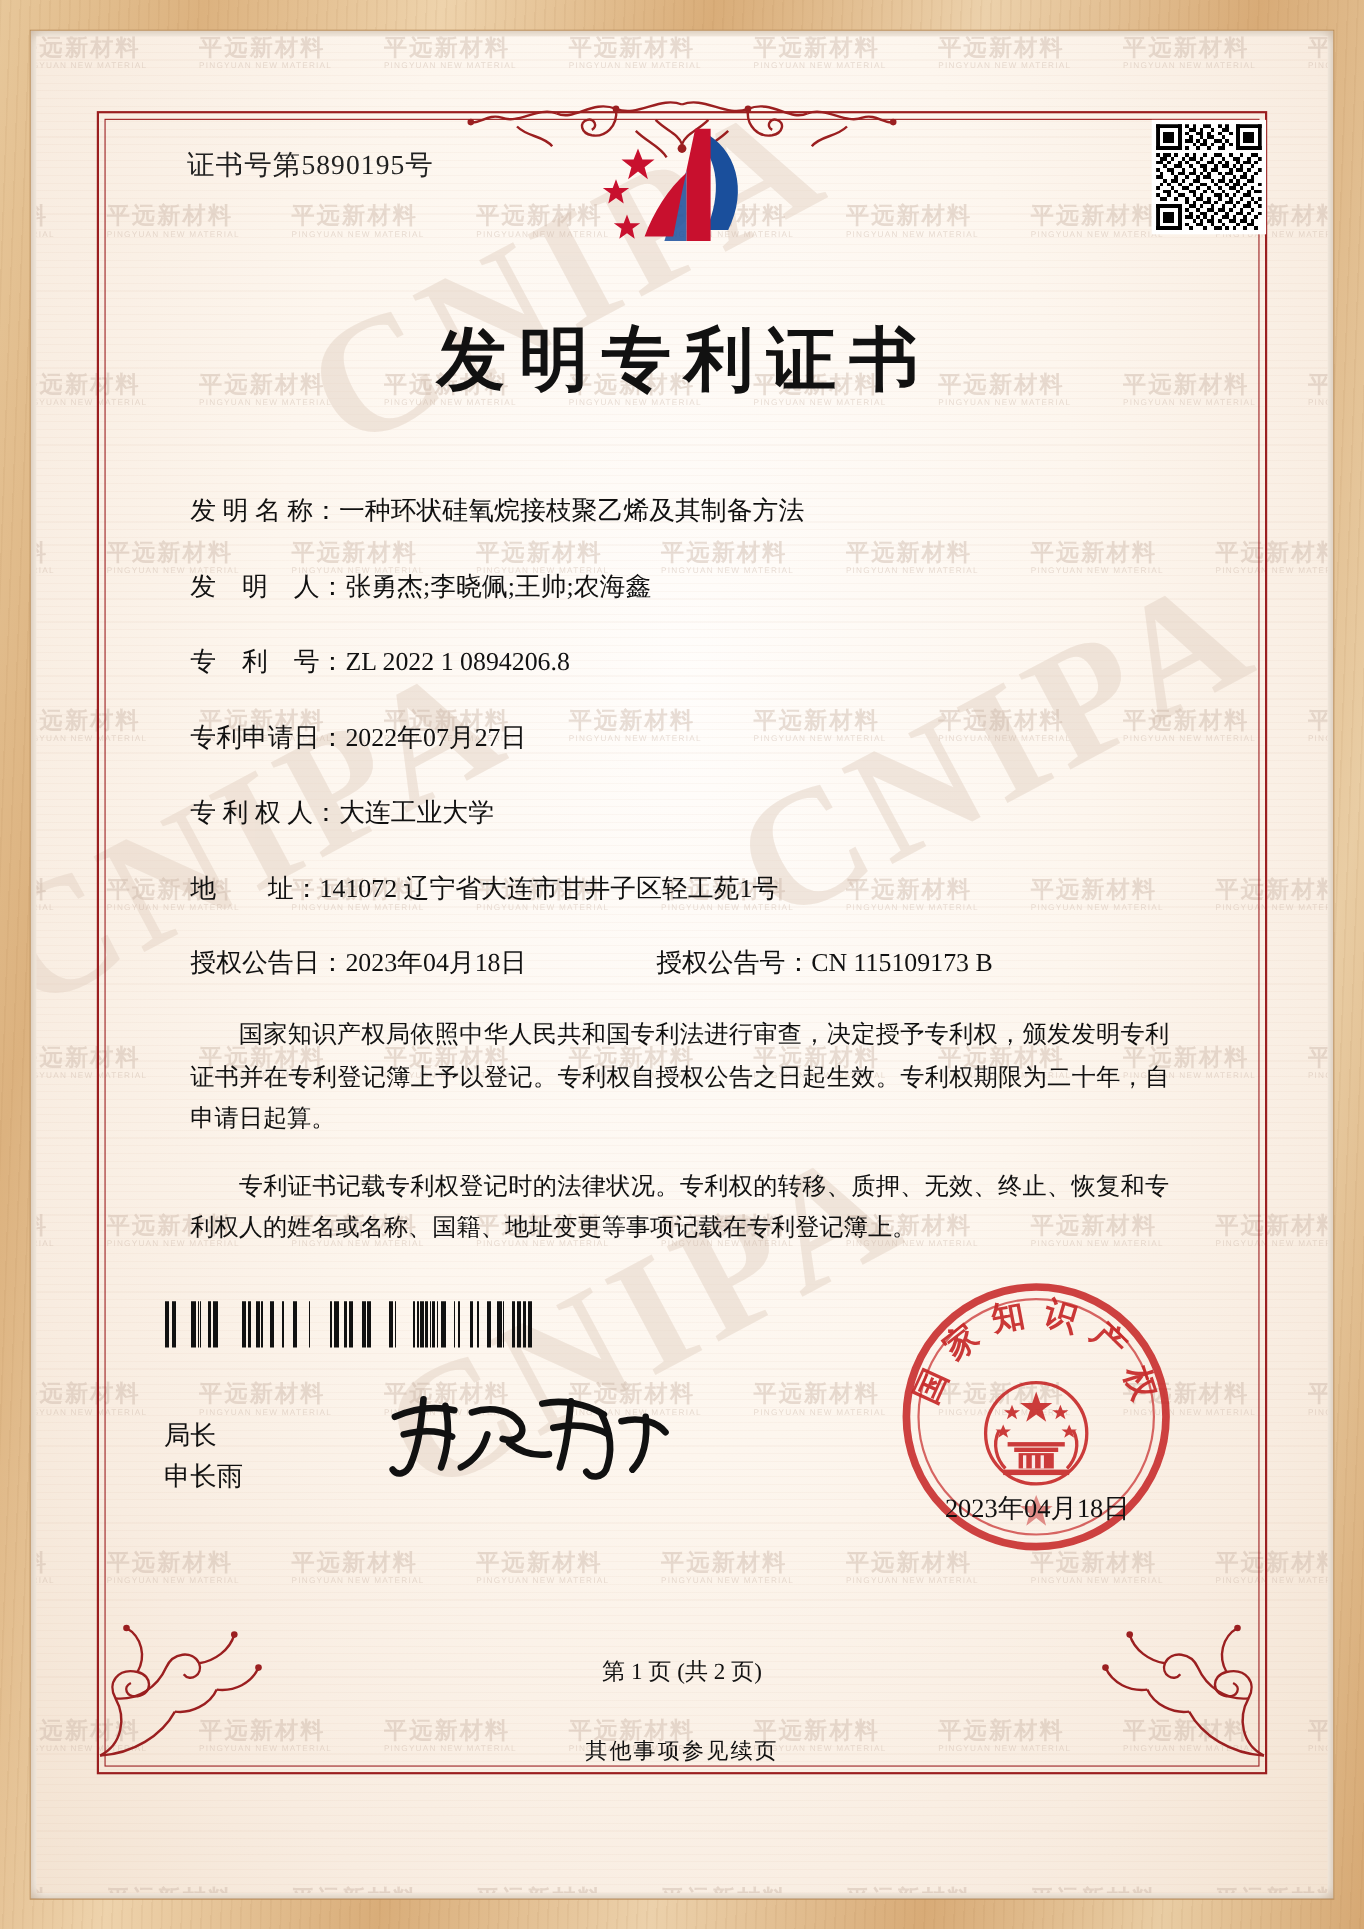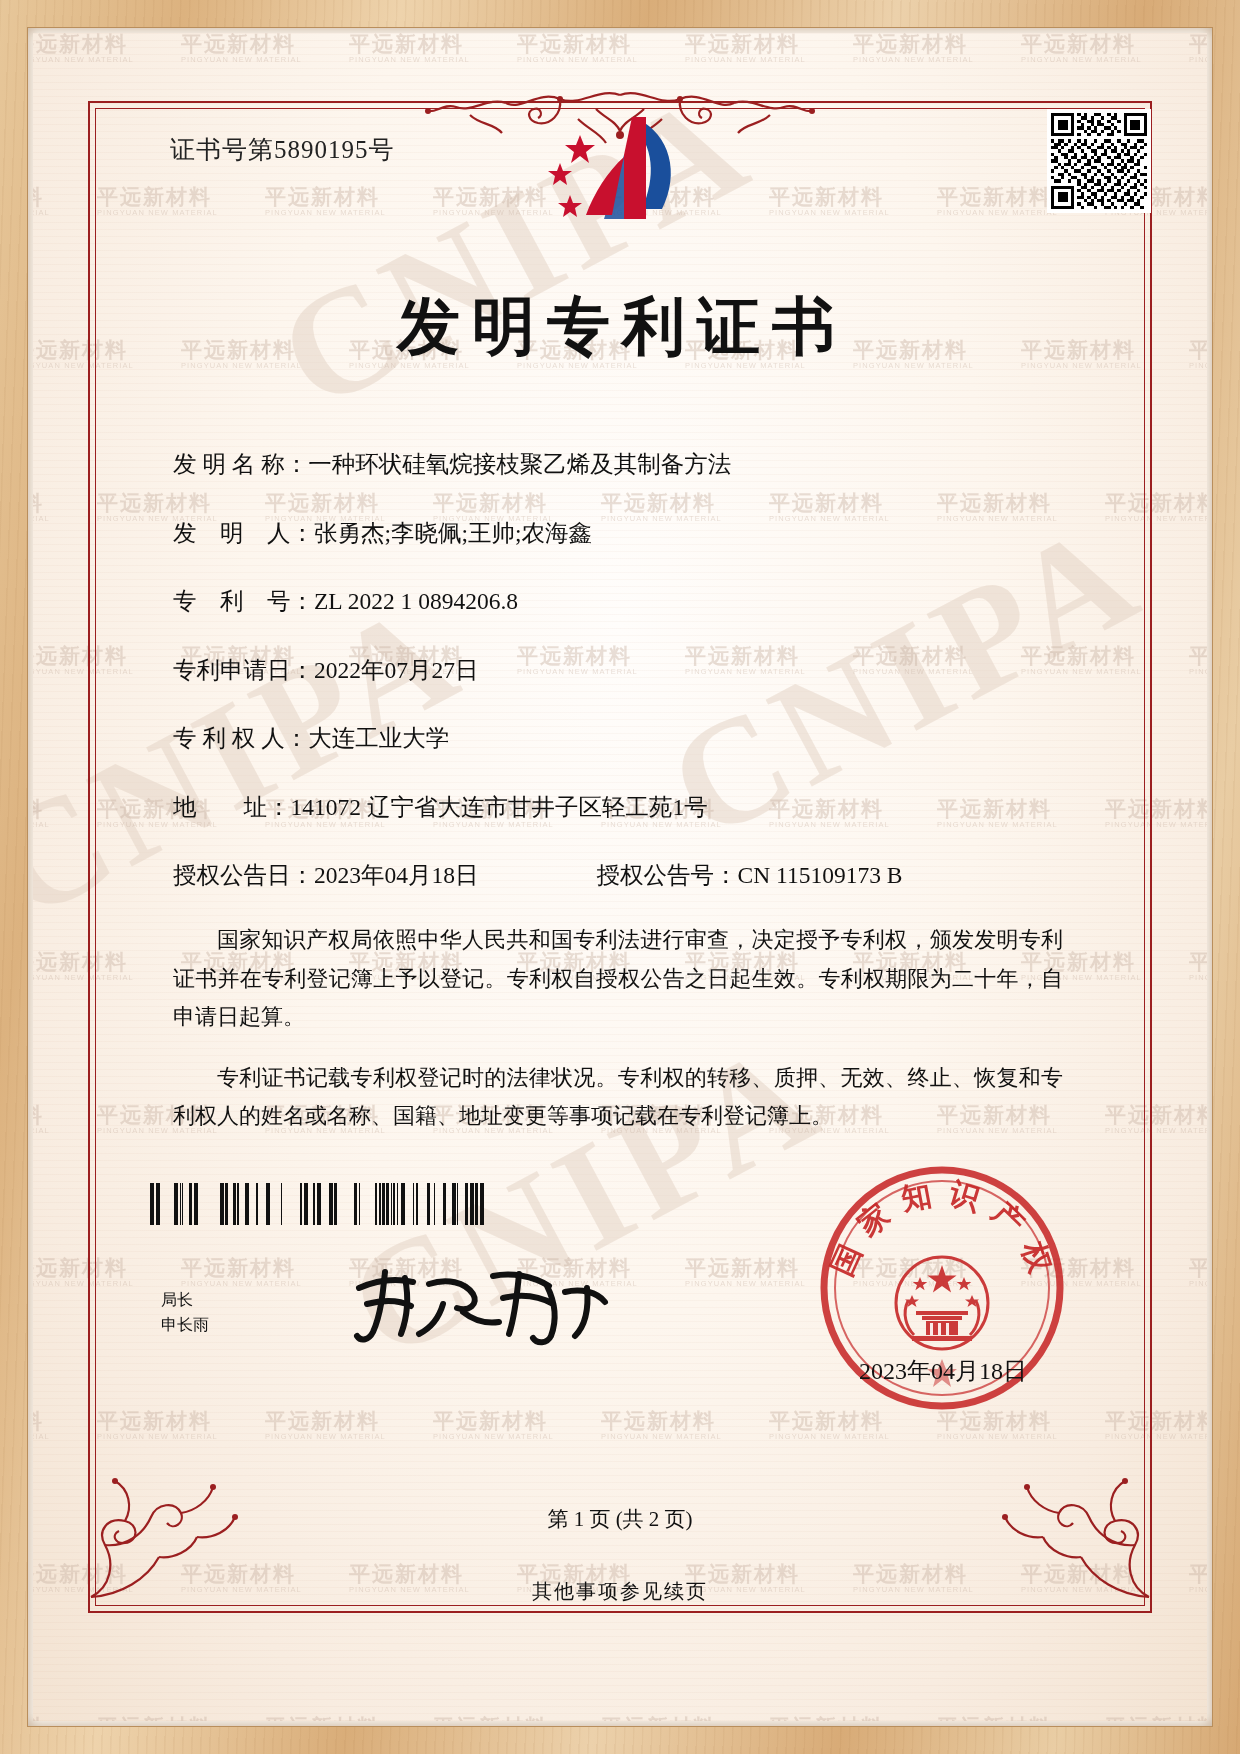--- a/index.html
+++ b/index.html
@@ -92,21 +92,21 @@
   .two-col{display:flex;margin-bottom:30px;}
   .two-col .c2{margin-left:118px;}
   .para{
     margin:0 56px 0 48px;font-size:22px;line-height:1.75;color:#111;
     text-align:justify;text-indent:2em;
   }
   .para.p2{margin-top:22px;}
   
   .barcode{position:absolute;left:112px;top:1150px;height:42px;width:340px;}
   
-  .sigblock{position:absolute;left:128px;top:1255px;font-size:16px;line-height:1.55;color:#111;font-family:Liberation Serif, serif;}
+  .sigblock{position:absolute;left:116px;top:1255px;font-size:24px;line-height:1.55;color:#111;font-family:Liberation Serif, serif;}
   .sign-img{position:absolute;left:310px;top:1225px;width:280px;height:90px;}
   
   .seal{position:absolute;right:140px;top:1130px;width:250px;height:250px;}
   .seal-date{
     position:absolute;right:148px;top:1322px;width:232px;text-align:center;
     font-size:24px;color:#111;
   }
   
   .pagenum{
     position:absolute;left:0;right:0;top:1472px;text-align:center;

